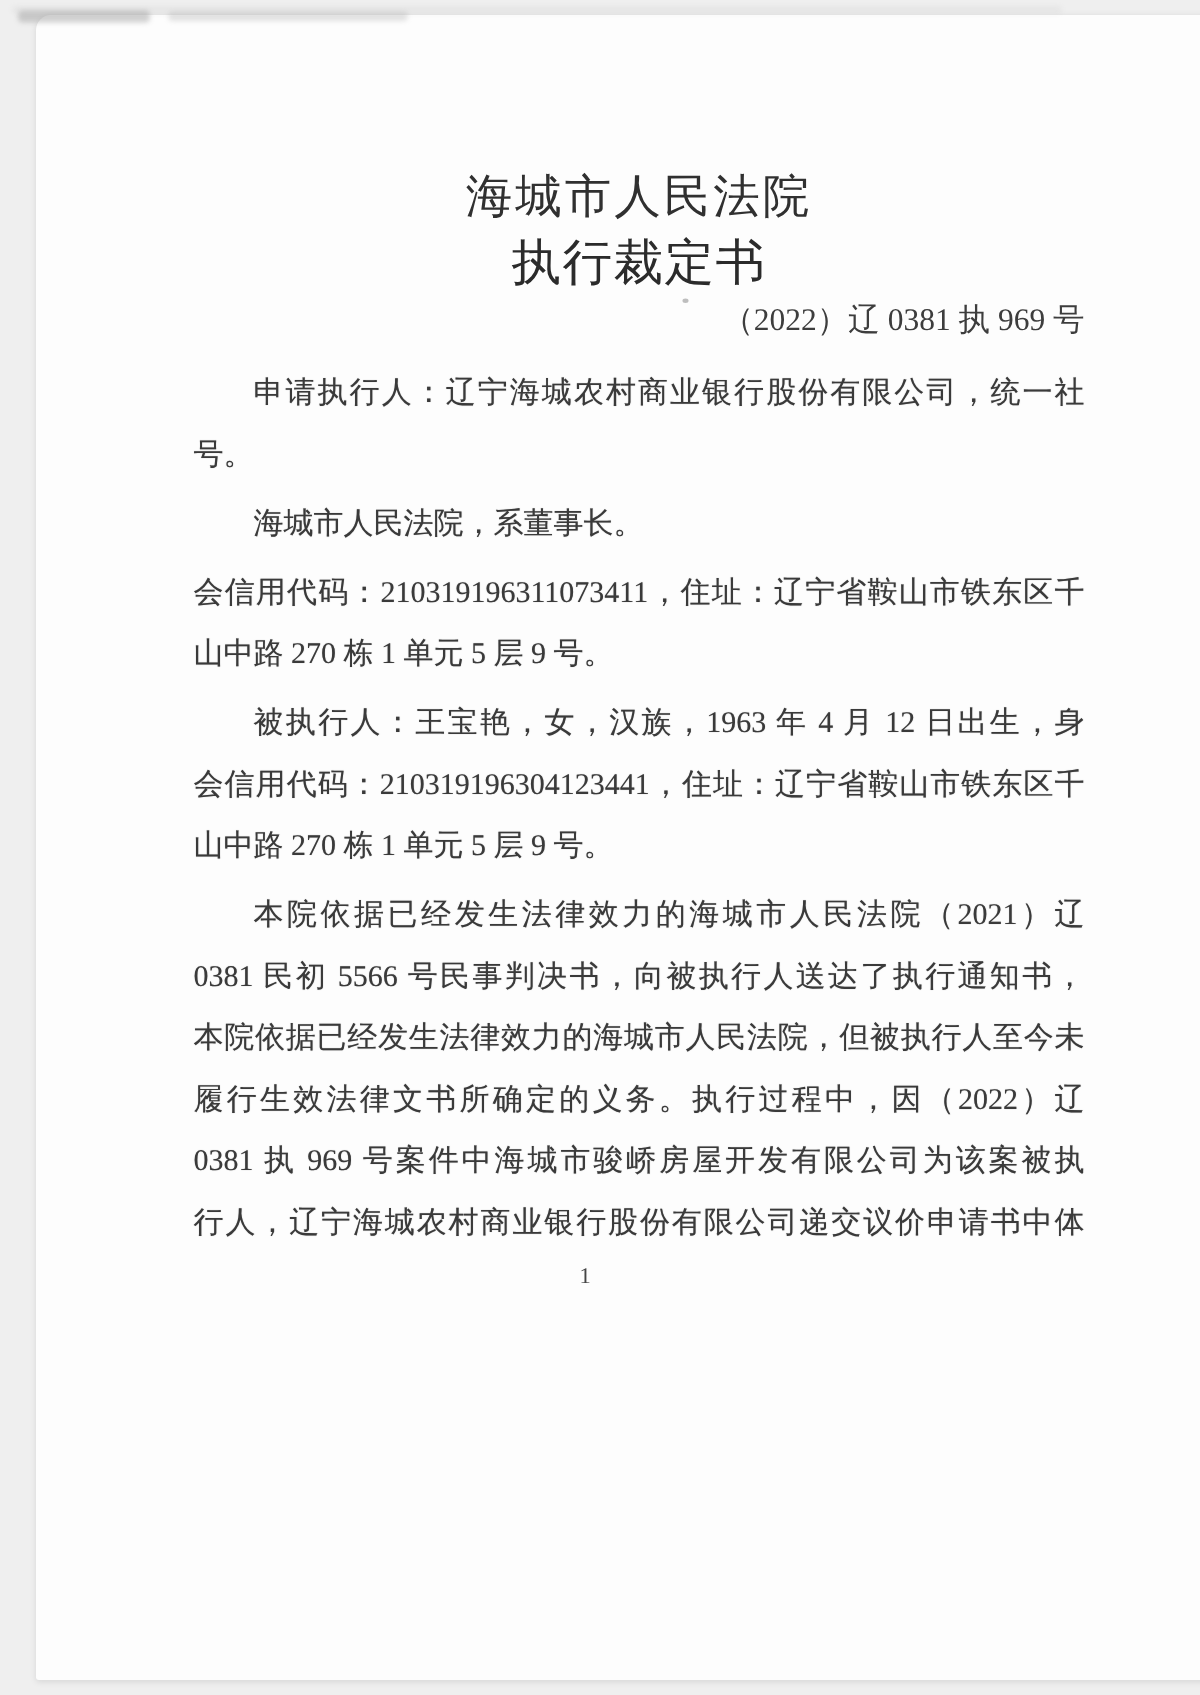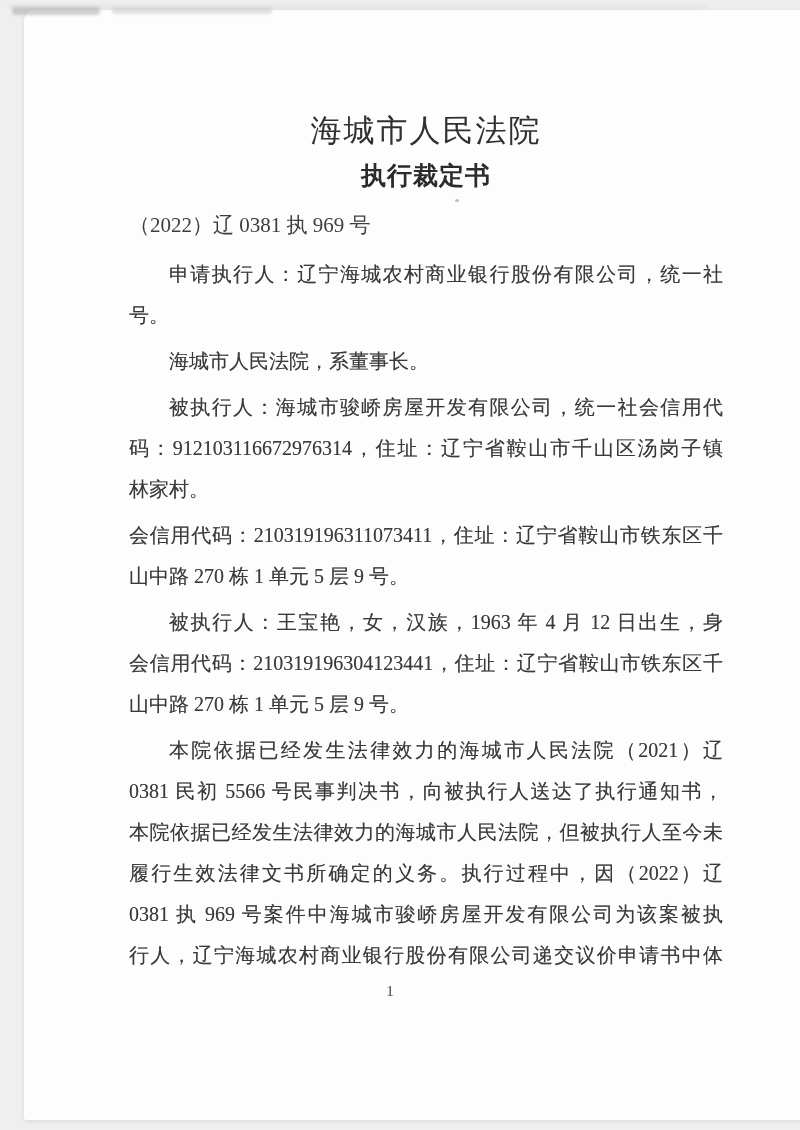--- a/index.html
+++ b/index.html
@@ -24,31 +24,32 @@
   }
   .court-name {
     text-align: center;
     font-size: 31px;
     line-height: 42px;
     letter-spacing: 2px;
     color: #303030;
   }
   .doc-title {
     text-align: center;
-    font-size: 25px;
+    font-size: 33px;
     line-height: 40px;
-    font-weight: bold;
+    font-weight: normal;
     letter-spacing: 1px;
     margin-top: 4px;
     color: #2b2b2b;
   }
   .case-number {
+    text-align: right;
     font-size: 21px;
     line-height: 26px;
-    margin-top: 16px;
+    margin-top: 4px;
     color: #3d3d3d;
   }
   .body-text { margin-top: 16px; font-family: Liberation Serif, serif; }
   .para { margin-bottom: 5px; }
   .line {
     font-size: 20px;
     line-height: 41px;
     white-space: pre;
     color: #3a3a3a;
     text-shadow: 0 0 0.6px rgba(80,80,80,0.55);
@@ -99,25 +100,20 @@
 
       <div class="body-text">
           <div class="para">
             <div class="line first justified"><span>申请执行人：辽宁海城农村商业银行股份有限公司，统一社</span></div>
             <div class="line"><span>号。</span></div>
           </div>
           <div class="para">
             <div class="line first"><span>海城市人民法院，系董事长。</span></div>
           </div>
           <div class="para">
-            <div class="line first justified"><span>被执行人：海城市骏峤房屋开发有限公司，统一社会信用代</span></div>
-            <div class="line justified"><span>码：912103116672976314，住址：辽宁省鞍山市千山区汤岗子镇</span></div>
-            <div class="line"><span>林家村。</span></div>
-          </div>
-          <div class="para">
             <div class="line justified"><span>会信用代码：210319196311073411，住址：辽宁省鞍山市铁东区千</span></div>
             <div class="line"><span>山中路 270 栋 1 单元 5 层 9 号。</span></div>
           </div>
           <div class="para">
             <div class="line first justified"><span>被执行人：王宝艳，女，汉族，1963 年 4 月 12 日出生，身</span></div>
             <div class="line justified"><span>会信用代码：210319196304123441，住址：辽宁省鞍山市铁东区千</span></div>
             <div class="line"><span>山中路 270 栋 1 单元 5 层 9 号。</span></div>
           </div>
           <div class="para">
             <div class="line first justified"><span>本院依据已经发生法律效力的海城市人民法院（2021）辽</span></div>

